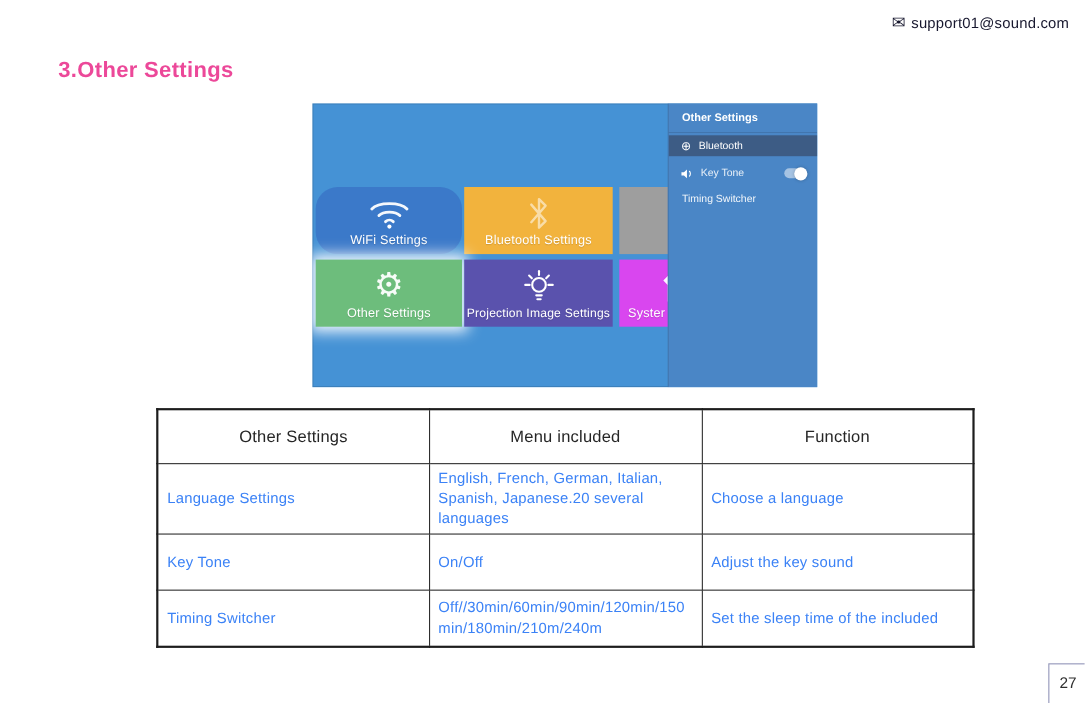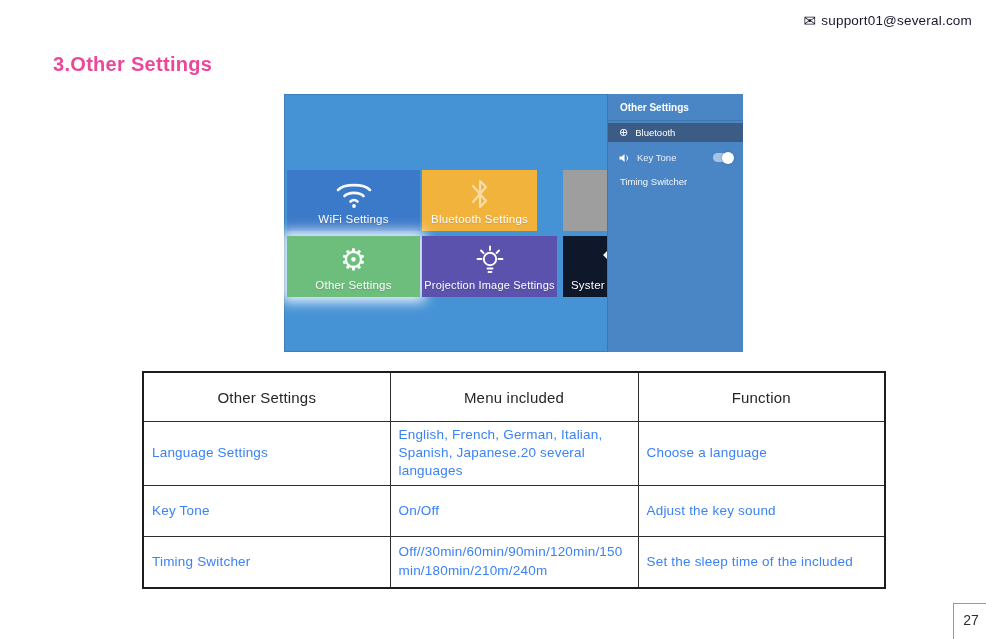--- a/index.html
+++ b/index.html
@@ -14,21 +14,21 @@
   
   .heading{position:absolute;left:53px;top:53px;font-size:20px;font-weight:700;color:#ec4899;letter-spacing:.3px;}
   
   .shot{position:absolute;left:284px;top:94px;width:459px;height:258px;overflow:hidden;
         background:#4592d5;box-shadow:inset 0 0 0 1px rgba(0,0,0,.12);}
   .tile{position:absolute;color:#fff;overflow:hidden;}
   .tile .tlabel{position:absolute;left:0;right:0;bottom:6px;text-align:center;
                 font-size:11.5px;letter-spacing:.2px;text-shadow:0 1px 1px rgba(0,0,0,.15);white-space:nowrap;}
   .tile .ticon{position:absolute;left:0;right:0;top:8px;display:flex;justify-content:center;align-items:center;height:32px;}
   .t-wifi{left:3px;top:76px;width:133px;height:61px;}
-  .t-bt{left:138px;top:76px;width:115px;height:61px;}
+  .t-bt{left:138px;top:76px;width:135px;height:61px;}
   .t-gray{left:279px;top:76px;width:58px;height:61px;}
   .t-other{left:3px;top:142px;width:133px;height:61px;box-shadow:0 0 12px 5px rgba(255,255,255,.9);}
   .t-proj{left:138px;top:142px;width:135px;height:61px;}
   .t-proj .tlabel{font-size:11px;margin-top:38px;}
   .t-sys{left:279px;top:142px;width:58px;height:61px;}
   .t-sys .tlabel{text-align:left;padding-left:8px;}
   .gear-glyph{font-size:30px;line-height:1;color:rgba(255,255,255,.95);font-family:"DejaVu Sans",sans-serif;}
   
   .panel{position:absolute;top:0;right:0;width:136px;height:100%;z-index:5;
          border-left:1px solid rgba(0,0,0,.12);box-sizing:border-box;}
@@ -56,28 +56,28 @@
   .pagebox{position:absolute;right:-3px;bottom:-3px;width:36px;height:39px;border:1px solid #9295b8;
            background:#fff;box-sizing:border-box;display:flex;justify-content:center;align-items:flex-start;
            padding-top:8px;font-size:14px;color:#2e2e2e;}
   svg{display:block;}
 </style>
 </head>
 <body>
 
 <div class="email">
   <span class="env">✉</span>
-  <span>support01@several.com</span>
+  <span>support01@sound.com</span>
 </div>
 
 <div class="heading">3.Other Settings</div>
 
 <div class="shot" style="background: rgb(69, 146, 213);">
 
-  <div class="tile t-wifi" style="background: rgb(59, 121, 201);">
+  <div class="tile t-wifi" style="background: rgb(59, 121, 201); border-radius: 20px;">
     <span class="ticon">
       <svg width="42" height="30" viewBox="0 0 42 30">
         <g stroke="#ffffff" stroke-width="2.6" fill="none" stroke-linecap="round" opacity="0.95">
           <path d="M5 11 C 11 4.5, 31 4.5, 37 11"></path>
           <path d="M11.5 17 C 15.5 12.8, 26.5 12.8, 30.5 17"></path>
           <path d="M17.5 22.5 C 19.5 20.6, 22.5 20.6, 24.5 22.5"></path>
         </g>
         <circle cx="21" cy="27" r="1.9" fill="#ffffff"></circle>
       </svg>
     </span>
@@ -113,21 +113,21 @@
           <path d="M8 6.5 L10.5 9"></path>
           <path d="M26 6.5 L23.5 9"></path>
           <path d="M14.5 24.5 L19.5 24.5"></path>
           <path d="M15.5 28 L18.5 28"></path>
         </g>
       </svg>
     </span>
     <span class="tlabel">Projection Image Settings</span>
   </div>
 
-  <div class="tile t-sys" style="background: #0f172a;">
+  <div class="tile t-sys" style="background: #d946ef;">
     <span class="ticon" style="justify-content:flex-end;padding-right:4px;">
       <svg width="16" height="32" viewBox="0 0 16 32">
         <path d="M2 11 L11 2 L14 4 L14 30 L6 30 L6 15 Z" fill="#ffffff" opacity="0.95"></path>
       </svg>
     </span>
     <span class="tlabel">Syster</span>
   </div>
 
   <div class="panel" style="background: rgb(74, 134, 198);">
     <div class="panel-title">Other Settings</div>

